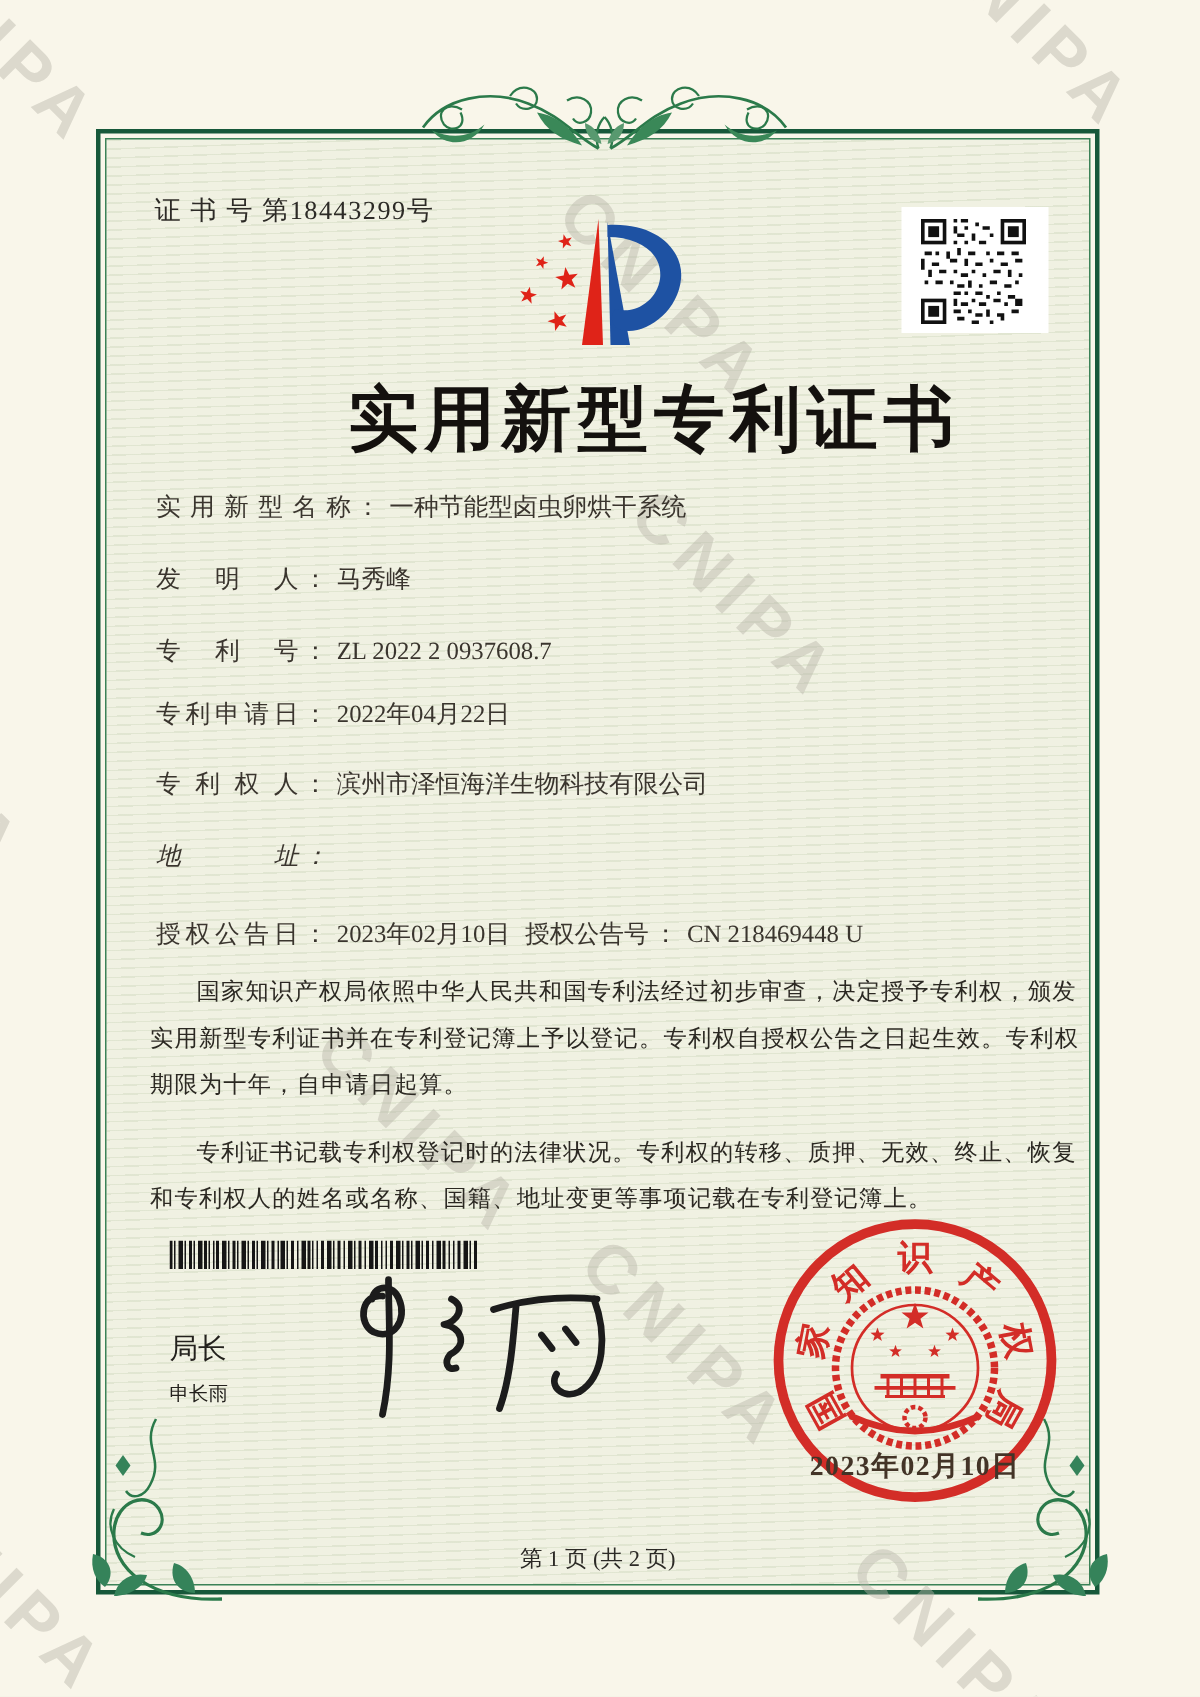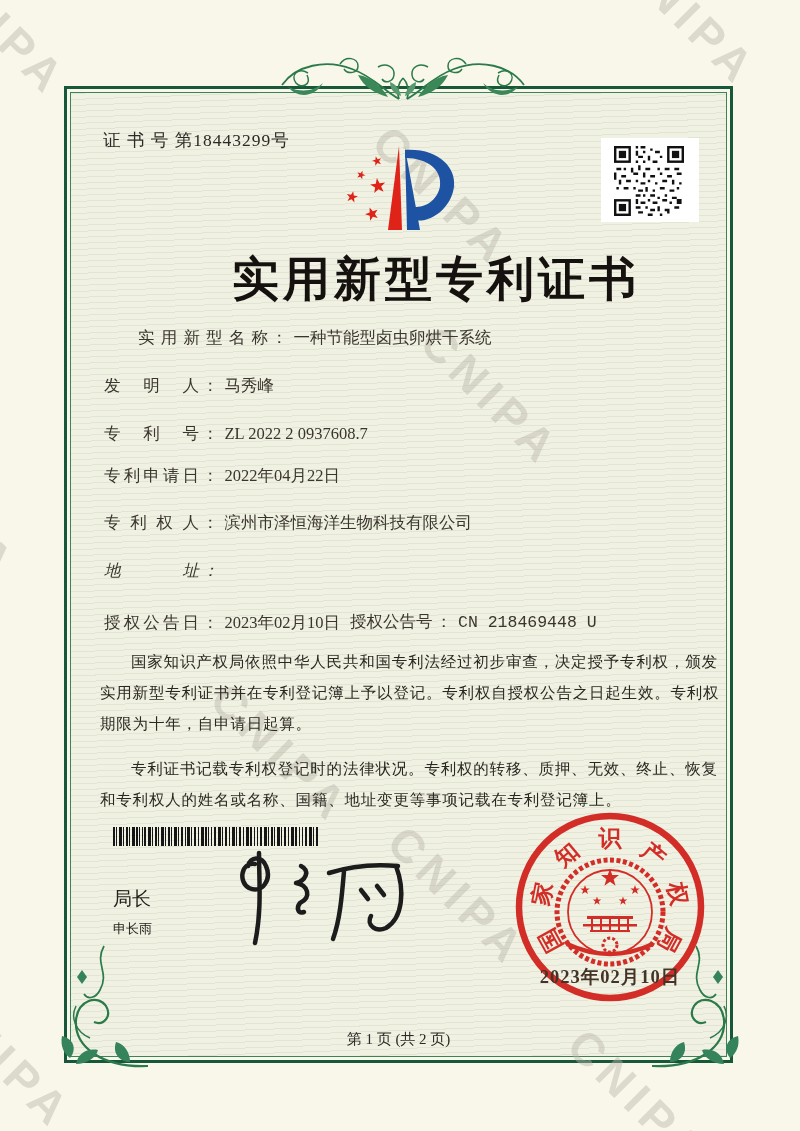--- a/index.html
+++ b/index.html
@@ -26,21 +26,21 @@
   .logo{position:absolute;z-index:3;left:344px;top:134px;}
   .qr-box{position:absolute;z-index:3;left:601px;top:138px;width:98px;height:84px;background:#ffffff;}
   .qr-box svg{position:absolute;left:13px;top:8px;}
   .title{position:absolute;z-index:3;left:0;top:248px;width:100%;text-align:center;
       font-size:47px;font-weight:700;letter-spacing:4px;color:#14110e;padding-left:36px;}
 
   
   .row{position:absolute;z-index:3;left:104px;display:flex;align-items:flex-start;
       font-size:16.5px;line-height:27px;color:#3a352e;}
   .flabel{display:inline-block;width:95px;text-align:justify;text-align-last:justify;}
-  .flabel.wide{width:130px;margin-left:34px;}
+  .flabel.wide{width:130px;}
   .fcolon{margin:0 6px 0 3px;}
   .fvalue{max-width:505px;}
   .grp1{display:flex;width:246px;}
 
   
   .paras{position:absolute;z-index:3;left:100px;top:646px;width:622px;
       font-size:15.5px;line-height:31px;letter-spacing:.8px;color:#2b2822;}
   .paras p{margin:0;text-indent:2em;}
   .paras p + p{margin-top:14px;}
 
@@ -201,21 +201,21 @@
   <div class="row" style="top:557px;font-style:italic;">
     <span class="flabel">地址</span>
     <span class="fcolon">：</span>
   </div>
   <div class="row" style="top:609px;">
     <span class="grp1">
       <span class="flabel">授权公告日</span>
       <span class="fcolon">：</span>
       <span class="fvalue">2023年02月10日</span>
     </span>
-    <span style="display:flex;font-family:Liberation Mono, monospace;">
+    <span style="display:flex;">
       <span>授权公告号</span>
       <span class="fcolon">：</span>
       <span class="fvalue">CN 218469448 U</span>
     </span>
   </div>
 
   <div class="paras">
     <p>国家知识产权局依照中华人民共和国专利法经过初步审查，决定授予专利权，颁发实用新型专利证书并在专利登记簿上予以登记。专利权自授权公告之日起生效。专利权期限为十年，自申请日起算。</p>
     <p>专利证书记载专利权登记时的法律状况。专利权的转移、质押、无效、终止、恢复和专利权人的姓名或名称、国籍、地址变更等事项记载在专利登记簿上。</p>
   </div>

